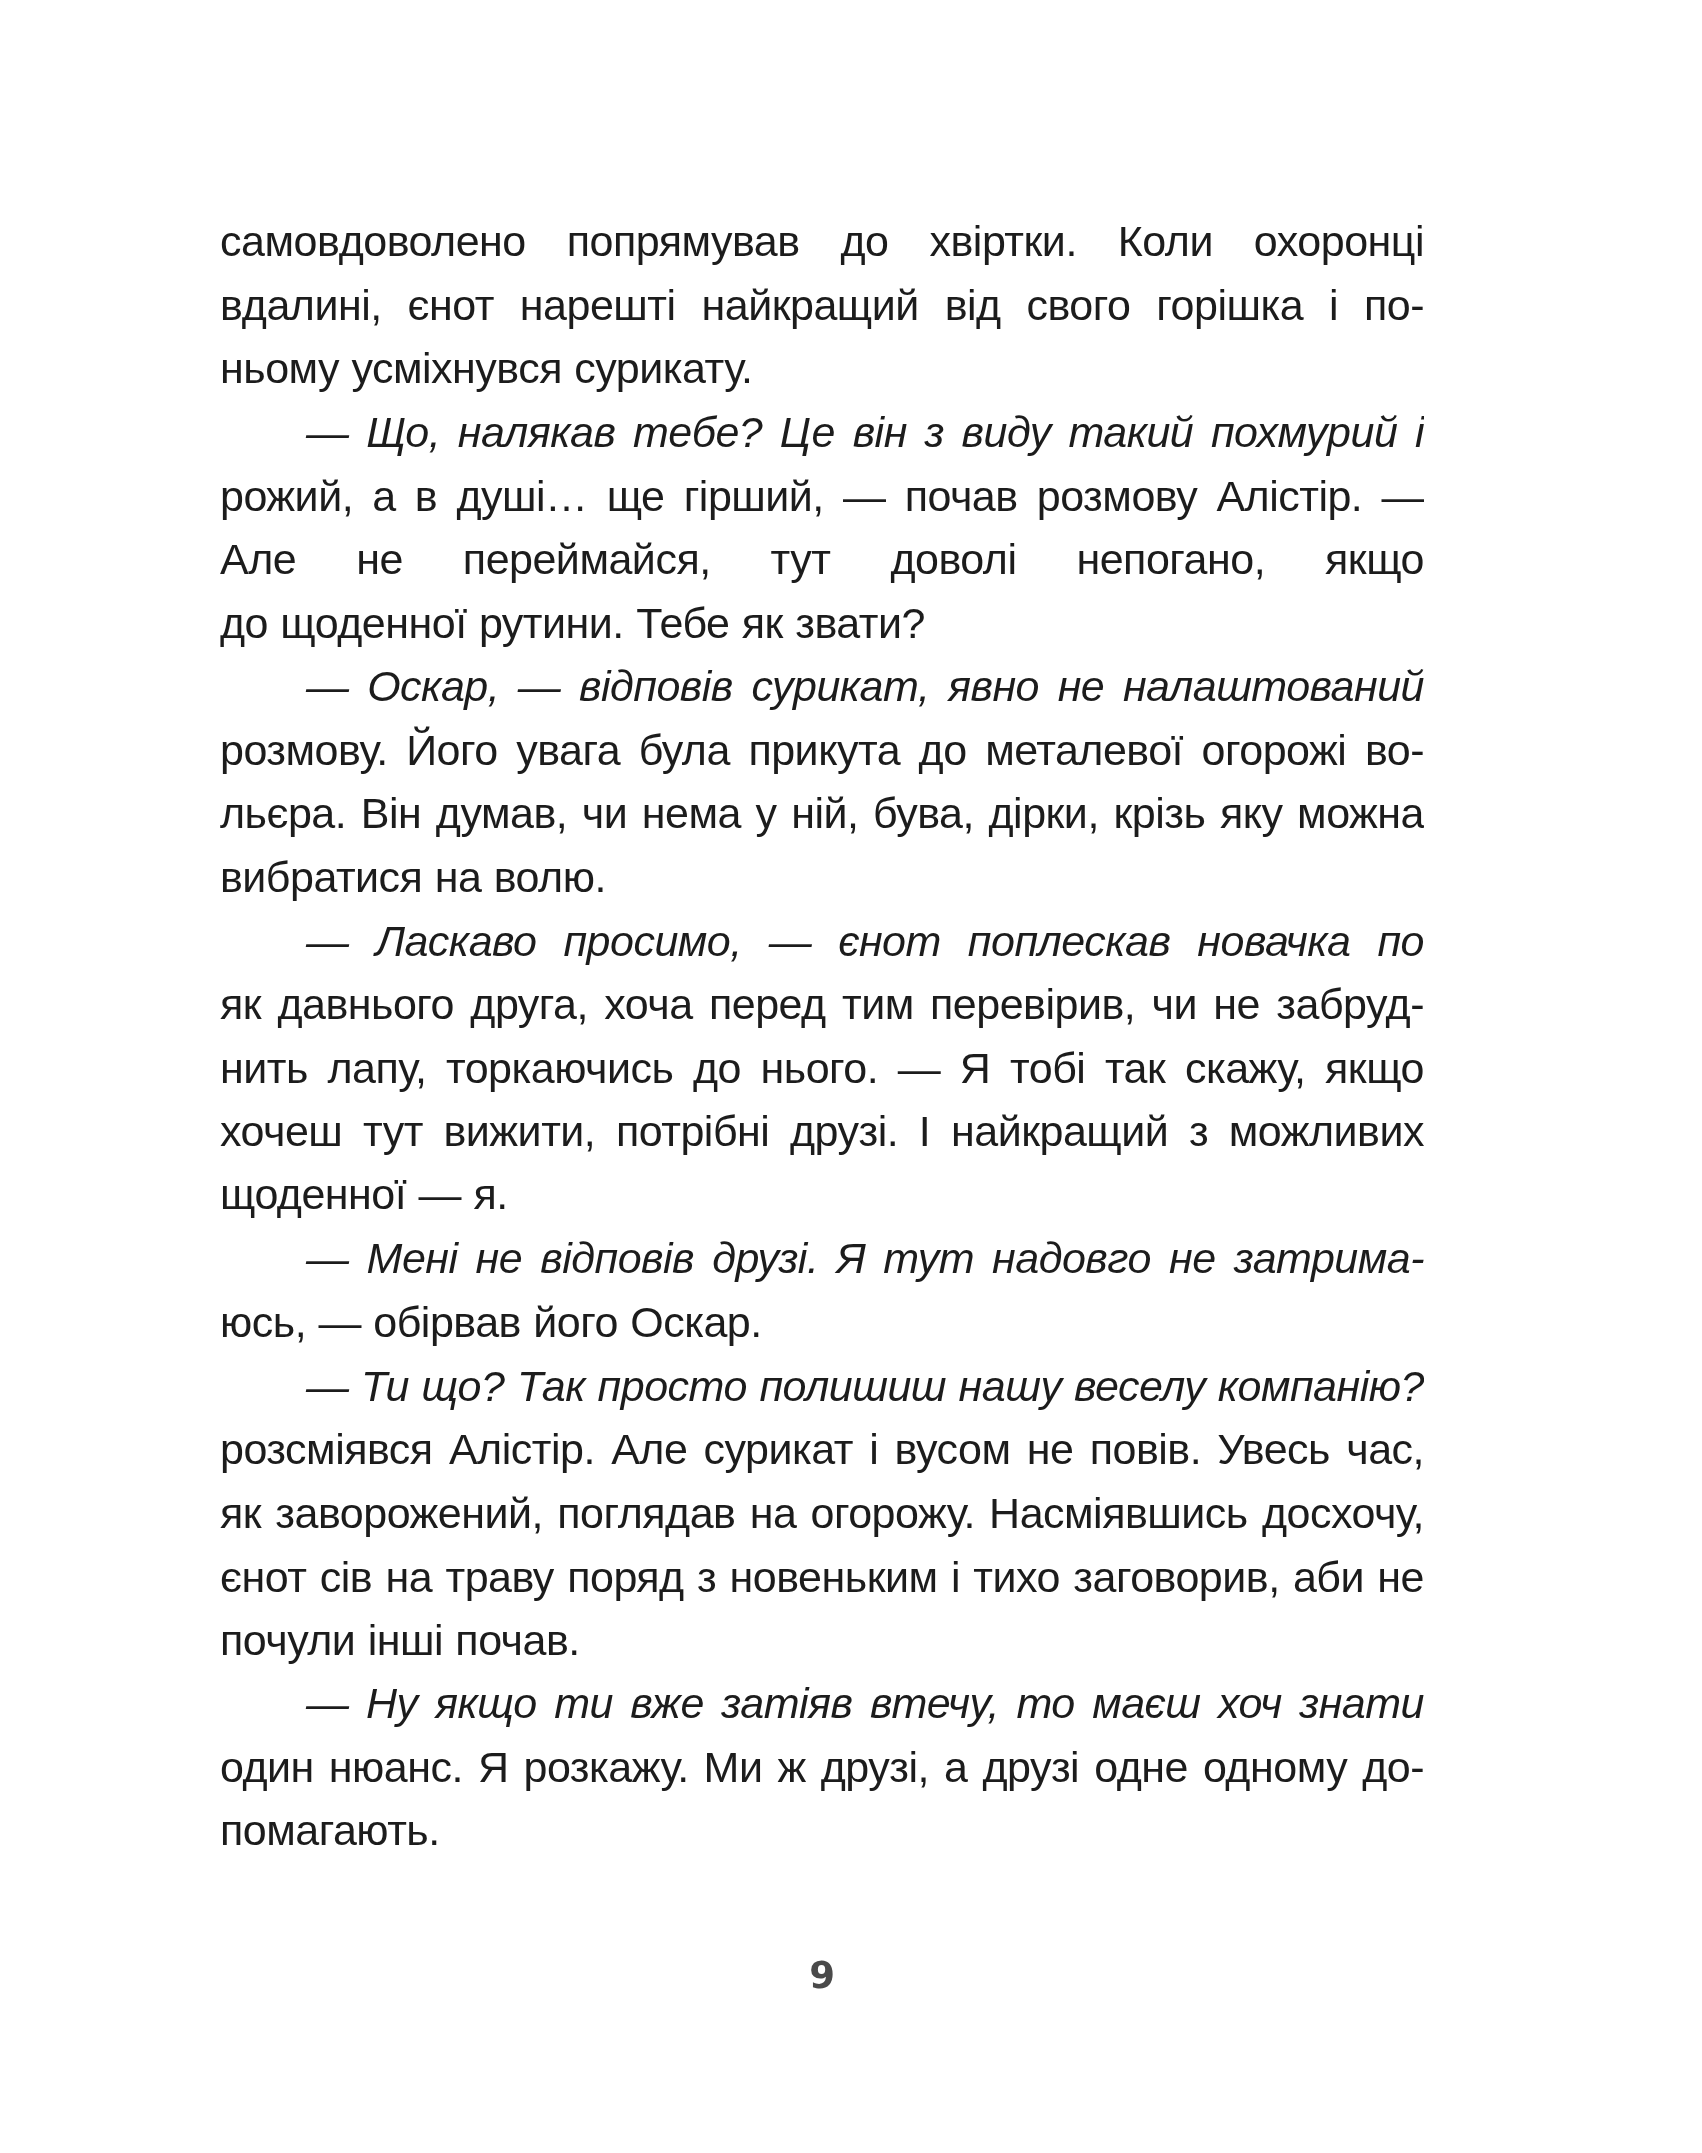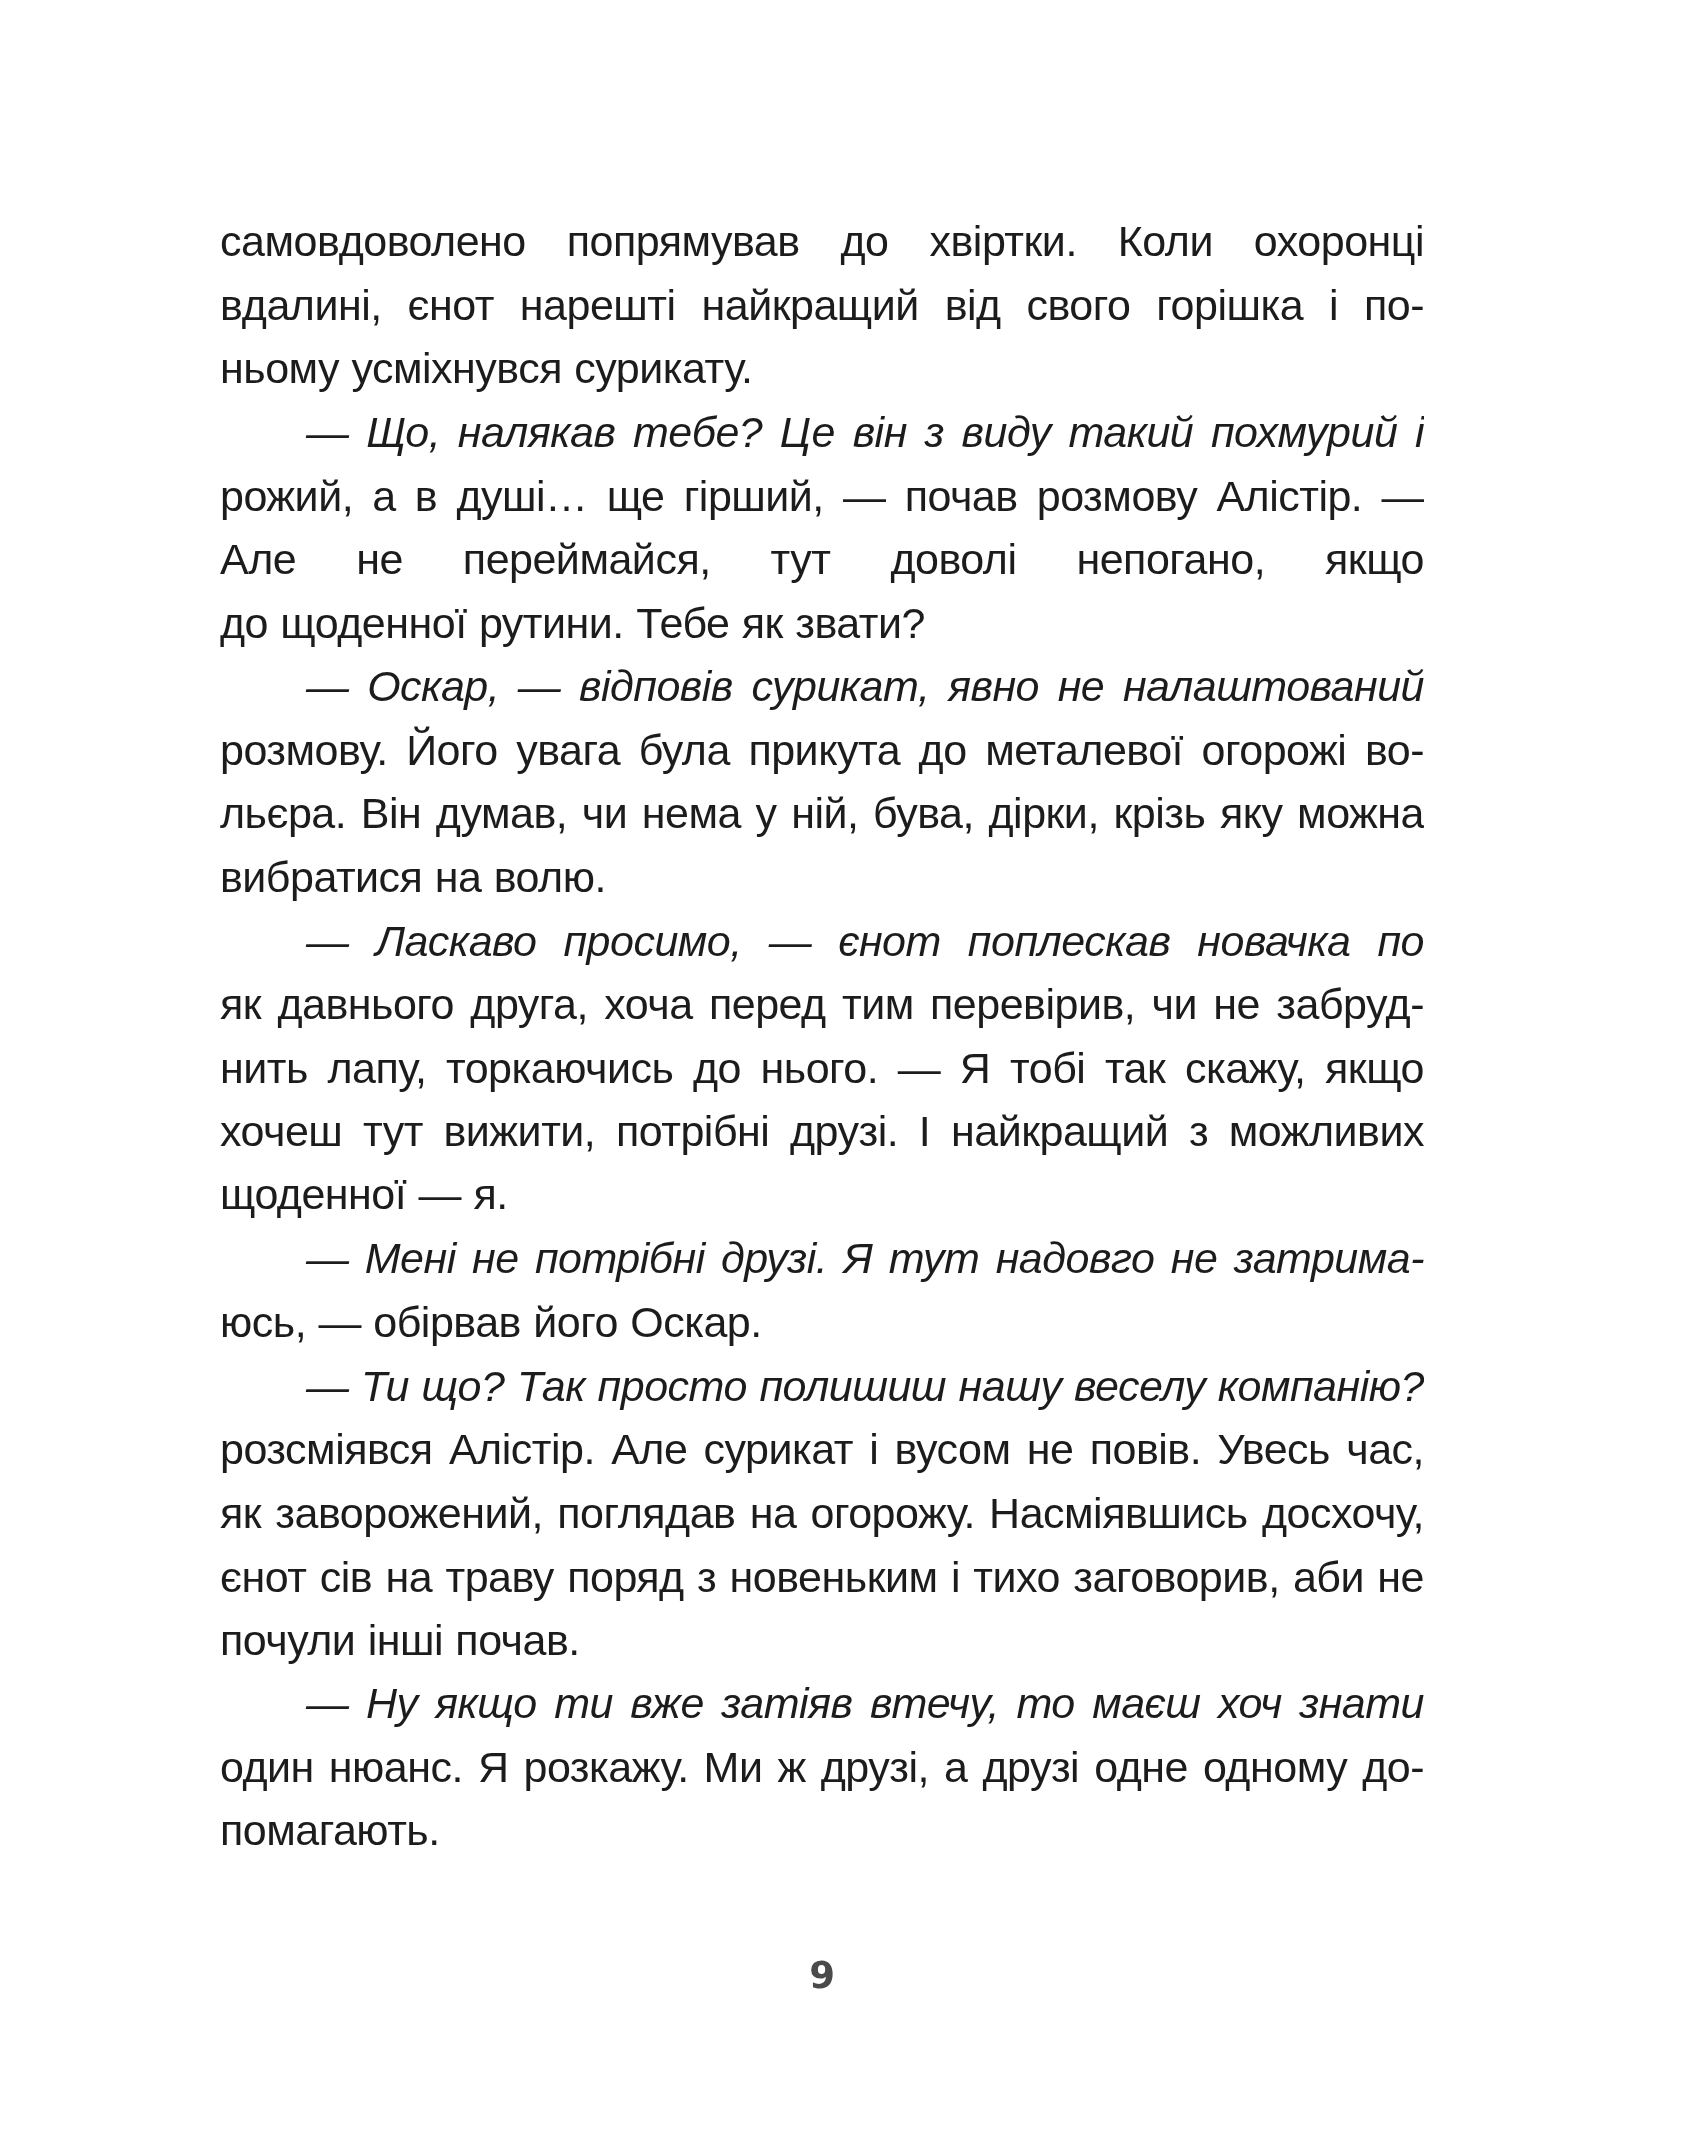--- a/index.html
+++ b/index.html
@@ -74,21 +74,21 @@
     <div class="line" style="top:591px">до щоденної рутини. Тебе як звати?</div>
     <div class="line full indent" style="top:654px">— Оскар, — відповів сурикат, явно не налаштований на</div>
     <div class="line full" style="top:718px">розмову. Його увага була прикута до металевої огорожі во-</div>
     <div class="line full" style="top:781px">льєра. Він думав, чи нема у ній, бува, дірки, крізь яку можна</div>
     <div class="line" style="top:845px">вибратися на волю.</div>
     <div class="line full indent" style="top:909px">— Ласкаво просимо, — єнот поплескав новачка по плечу</div>
     <div class="line full" style="top:972px">як давнього друга, хоча перед тим перевірив, чи не забруд-</div>
     <div class="line full" style="top:1036px">нить лапу, торкаючись до нього. — Я тобі так скажу, якщо</div>
     <div class="line full" style="top:1099px">хочеш тут вижити, потрібні друзі. І найкращий з можливих</div>
     <div class="line" style="top:1162px">щоденної — я.</div>
-    <div class="line full indent" style="top:1226px">— Мені не потрібні друзі. Я тут надовго не затрима-</div>
+    <div class="line full indent" style="top:1226px">— Мені не відповів друзі. Я тут надовго не затрима-</div>
     <div class="line" style="top:1290px">юсь, — обірвав його Оскар.</div>
     <div class="line full indent" style="top:1354px">— Ти що? Так просто полишиш нашу веселу компанію? —</div>
     <div class="line full" style="top:1417px">розсміявся Алістір. Але сурикат і вусом не повів. Увесь час,</div>
     <div class="line full" style="top:1481px">як заворожений, поглядав на огорожу. Насміявшись досхочу,</div>
     <div class="line full" style="top:1545px">єнот сів на траву поряд з новеньким і тихо заговорив, аби не</div>
     <div class="line" style="top:1608px">почули інші почав.</div>
     <div class="line full indent" style="top:1671px">— Ну якщо ти вже затіяв втечу, то маєш хоч знати про</div>
     <div class="line full" style="top:1735px">один нюанс. Я розкажу. Ми ж друзі, а друзі одне одному до-</div>
     <div class="line" style="top:1798px">помагають.</div>
   </div>

